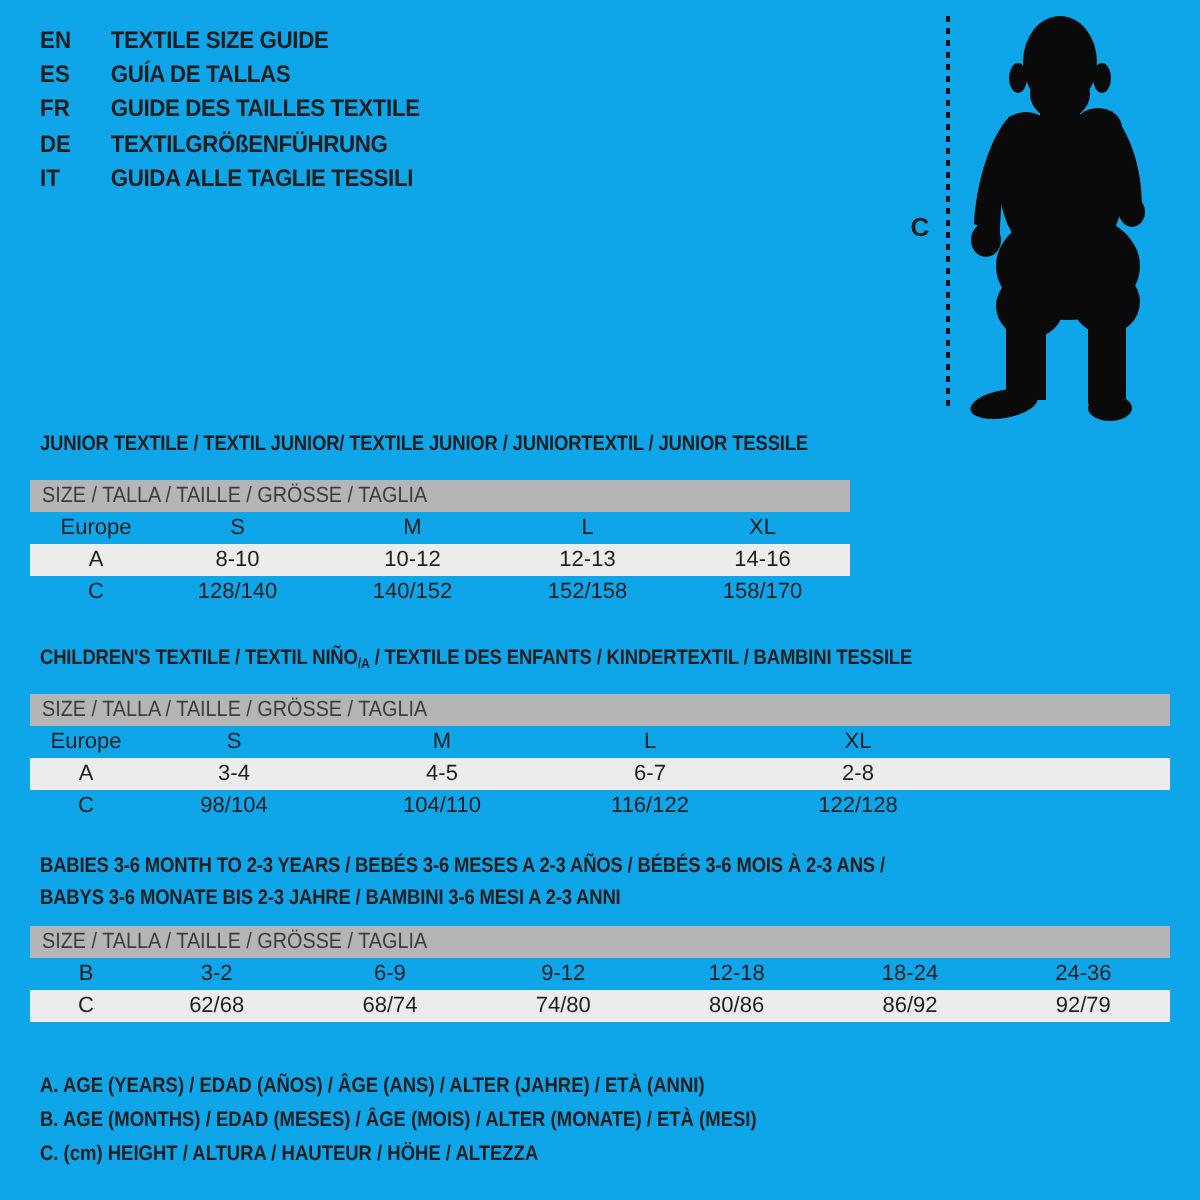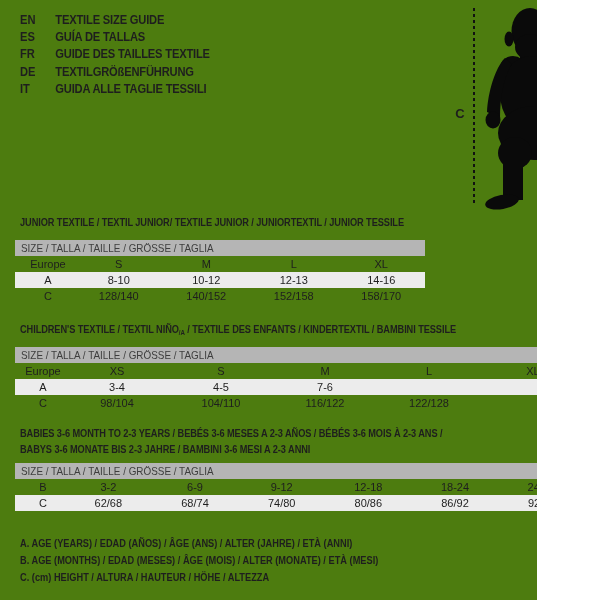--- a/index.html
+++ b/index.html
@@ -1,17 +1,17 @@
 <!DOCTYPE html>
 <html style="--header-bar-bg: #b5b5b5; --alt-row-bg: #ececec; --text: #1e1e1e; --silhouette: #0a0a0a;"><head>
 <meta charset="utf-8">
 <style>
   html,body { margin:0; padding:0; background:#fff; }
   .canvas {
-    position:relative; width:537px; height:600px; background:#4d7c0f;
+    position:relative; width:600px; height:600px; background:#0ea5e9;
     font-family:"Liberation Sans", sans-serif; color:var(--text, #1e1e1e);
     overflow:hidden;
   }
 
   
   .lang-block { position:absolute; left:20px; top:11px; }
   .lang-row { display:flex; height:17.4px; align-items:center;
               transform:scaleX(0.93); transform-origin:0 50%; white-space:nowrap; }
   .lang-code { width:38px; font-weight:bold; font-size:12px; }
   .lang-title { font-weight:bold; font-size:12px; letter-spacing:-0.2px; }
@@ -135,31 +135,31 @@
 
   <div class="tbl-title" style="top:323px">
     <span>CHILDREN'S TEXTILE / TEXTIL NIÑO</span><span class="sub">/A</span><span> / TEXTILE DES ENFANTS / KINDERTEXTIL / BAMBINI TESSILE</span>
   </div>
   <div class="table t2" style="top:347px">
     <div class="size-bar">
       <span class="bar-text">SIZE / TALLA / TAILLE / GRÖSSE / TAGLIA</span>
     </div>
     <div class="row">
       <div class="cell lbl">Europe</div>
-      <div class="cell">XS</div>
       <div class="cell">S</div>
       <div class="cell">M</div>
       <div class="cell">L</div>
       <div class="cell">XL</div>
     </div>
     <div class="row r-shade">
       <div class="cell lbl">A</div>
       <div class="cell">3-4</div>
       <div class="cell">4-5</div>
-      <div class="cell">7-6</div>
+      <div class="cell">6-7</div>
+      <div class="cell">2-8</div>
     </div>
     <div class="row">
       <div class="cell lbl">C</div>
       <div class="cell">98/104</div>
       <div class="cell">104/110</div>
       <div class="cell">116/122</div>
       <div class="cell">122/128</div>
     </div>
   </div>
 

